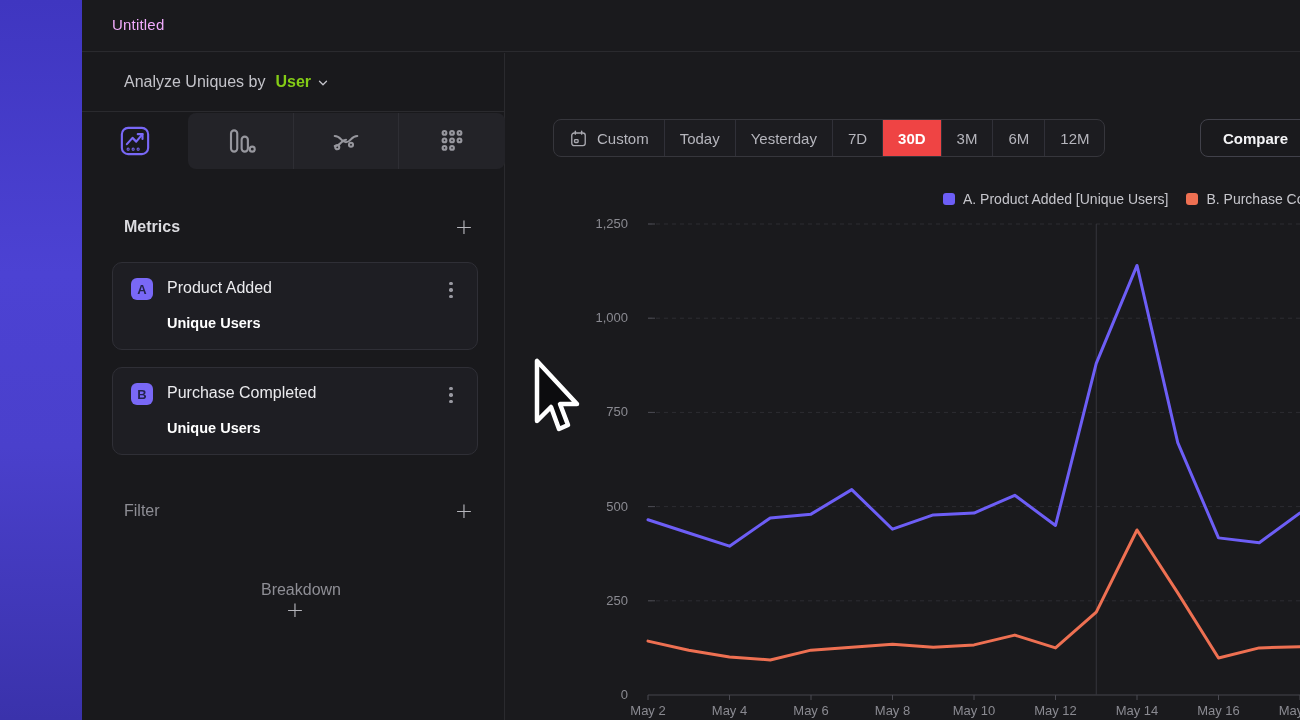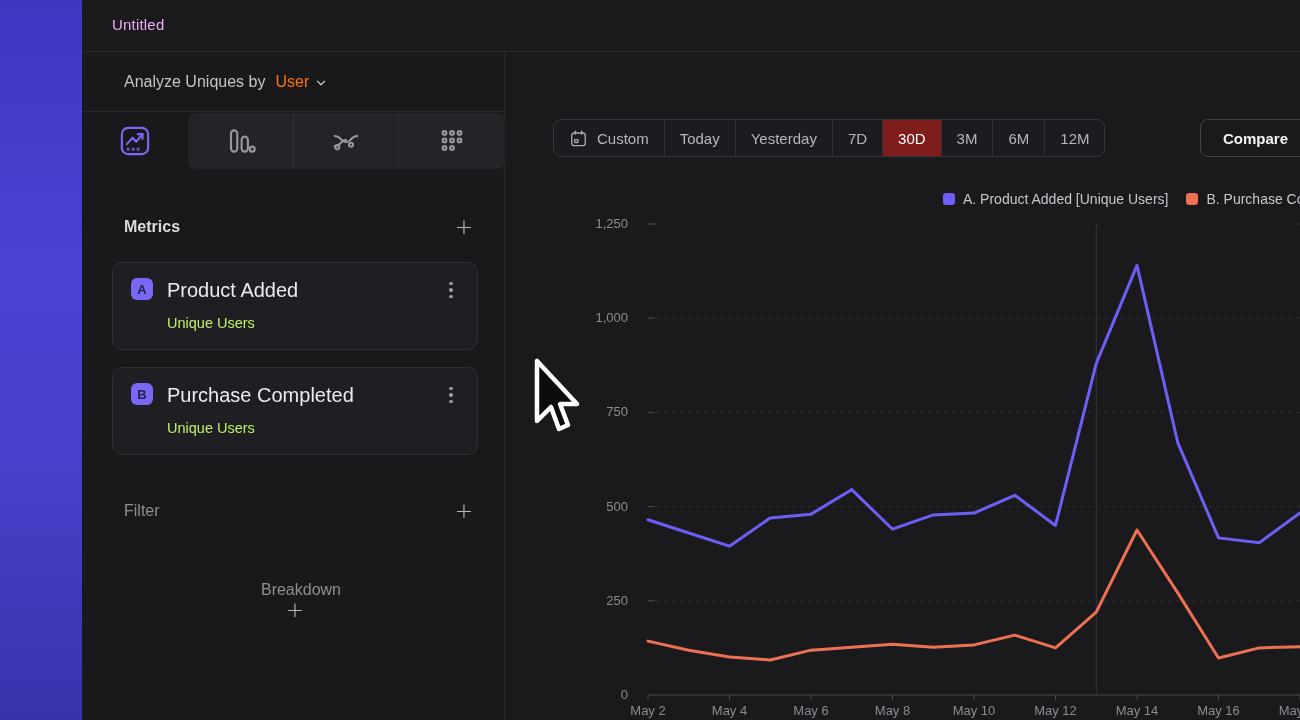--- a/index.html
+++ b/index.html
@@ -30,21 +30,21 @@
   .sidebar{
     position:absolute; left:82px; top:53px; width:423px; height:667px;
     background:#19191c; border-right:1px solid var(--divider);
   }
   .analyze-row{
     position:absolute; left:0; top:0; width:100%; height:59px;
     border-bottom:1px solid var(--divider);
     display:flex; align-items:center; padding-left:42px; gap:10px;
   }
   .analyze-label{ font-size:16px; color:#c3c3c9; }
-  .analyze-value{ font-size:16px; color:#f97316; font-weight:400; display:flex; align-items:center; gap:5px; cursor:pointer;}
+  .analyze-value{ font-size:16px; color:#84cc16; font-weight:700; display:flex; align-items:center; gap:5px; cursor:pointer;}
   .chev{ width:14px; height:14px; stroke:#c3c3c9; fill:none; stroke-width:2.2; stroke-linecap:round; stroke-linejoin:round; margin-top:2px;}
   .tab-strip{ position:absolute; left:0; top:60px; width:423px; height:56px; }
   .tab-strip .others-bg{
     position:absolute; left:106px; top:0; width:317px; height:56px;
     background:#232328; border-radius:8px 8px 8px 8px;
   }
   .tab{
     position:absolute; top:0; height:56px; width:105px;
     display:flex; align-items:center; justify-content:center; cursor:pointer;
   }
@@ -72,38 +72,38 @@
     position:absolute; left:30px; width:366px; height:88px;
     background:#1e1e23; border:1px solid #2f2f36; border-radius:10px;
   }
   .metric-card.c1{ top:209px; }
   .metric-card.c2{ top:314px; }
   .badge{
     position:absolute; left:18px; top:15px; width:22px; height:22px; border-radius:6px;
     background:var(--accent); color:#23234d; font-size:13px; font-weight:700;
     display:flex; align-items:center; justify-content:center;
   }
-  .metric-title{ position:absolute; left:54px; top:16px; font-size:20px; font-weight:500; color:#ebebee; }
-  .metric-sub{ position:absolute; left:54px; top:52px; font-size:14.5px; color:#bef264; }
+  .metric-title{ position:absolute; left:54px; top:16px; font-size:16px; font-weight:500; color:#ebebee; }
+  .metric-sub{ position:absolute; left:54px; top:52px; font-size:14.5px; color:#ffffff;font-weight:bold; }
   .kebab{ position:absolute; right:14px; top:14px; width:24px; height:26px;
     display:flex; flex-direction:column; align-items:center; justify-content:center; gap:3px; cursor:pointer;}
   .kebab i{ width:3.4px; height:3.4px; border-radius:50%; background:#9a9aa2; display:block;}
   
   .segmented{
     position:absolute; left:553px; top:119px; height:38px;
     display:inline-flex; align-items:stretch;
     border:1px solid #36363c; border-radius:8px; background:#1c1c20; overflow:hidden;
   }
   .seg-btn{
     display:flex; align-items:center; gap:9px; padding:0 15px;
     font-size:15px; color:#b5b5bc; cursor:pointer; border-right:1px solid #303038;
     background:transparent; white-space:nowrap;
   }
   .seg-btn:last-child{ border-right:none; }
-  .seg-btn.selected{ background:#7f1d1d; color:#ffffff; font-weight:400;justify-content:center; }
+  .seg-btn.selected{ background:#ef4444; color:#ffffff; font-weight:700;justify-content:center; }
   .seg-btn svg{ width:19px; height:19px; fill:none; stroke:#a9a9b0; stroke-width:1.7; stroke-linecap:round; stroke-linejoin:round;}
   .compare-btn{
     position:absolute; left:1200px; top:119px; height:38px; width:160px;
     border:1px solid #41414a; border-radius:8px; background:transparent;
     color:#f4f4f6; font-size:15px; font-weight:700;
     display:flex; align-items:center; padding-left:22px; cursor:pointer;
     font-family:"Liberation Sans", sans-serif;
   }
   
   .legend{

